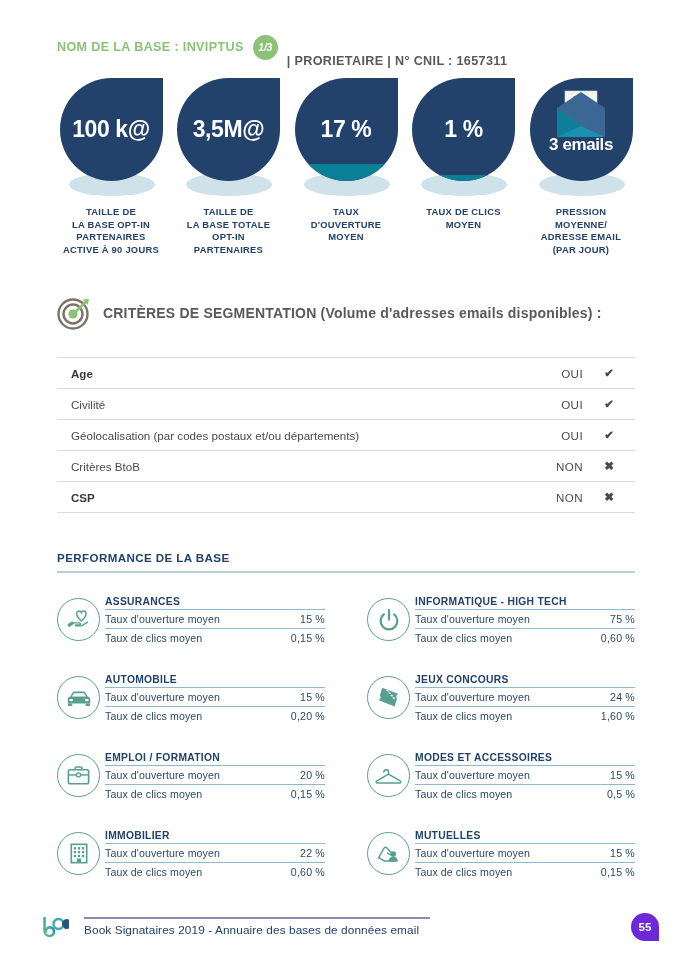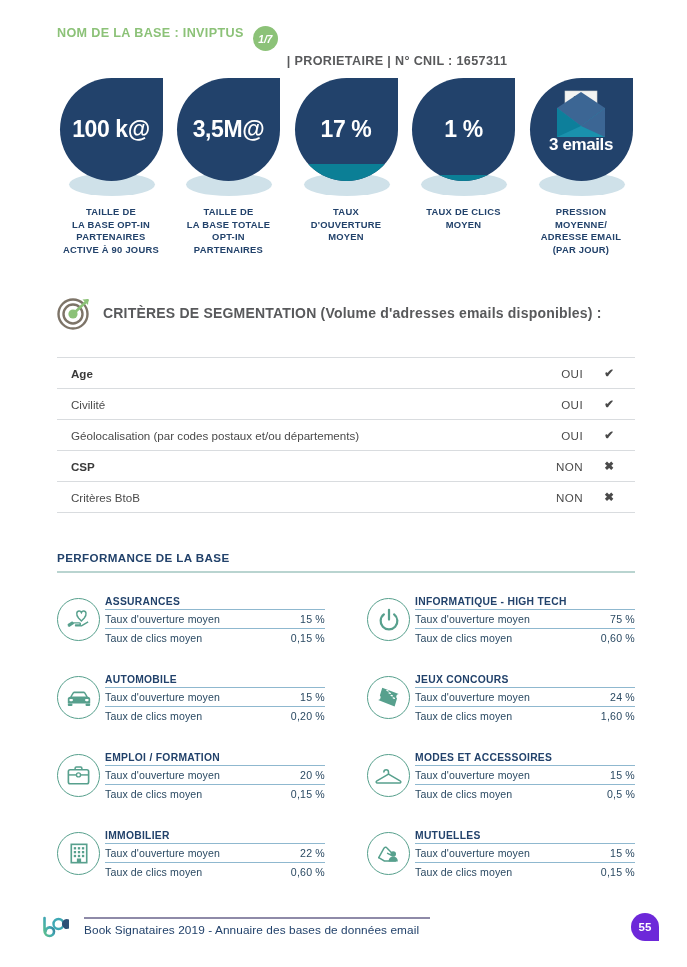--- a/index.html
+++ b/index.html
@@ -20,21 +20,21 @@
     height: 967px;
     background: #ffffff;
   }
 
   
   .header {
     position: absolute;
     left: 57px;
     top: 26px;
     display: flex;
-    align-items: flex-start;
+    align-items: center;
     gap: 0;
     white-space: nowrap;
   }
   .header-base-name {
     font-size: 12.6px;
     font-weight: bold;
     letter-spacing: 0.35px;
     color: #8cc278;
   }
   .header-badge {
@@ -306,21 +306,21 @@
     justify-content: center;
   }
 </style>
 </head>
 <body>
 
 <div class="page">
 
   <div class="header">
     <span class="header-base-name">NOM DE LA BASE : INVIPTUS</span>
-    <span class="header-badge">1/7</span>
+    <span class="header-badge">1/3</span>
     <span class="header-meta">| PRORIETAIRE | N° CNIL : 1657311</span>
   </div>
 
   <div class="kpi-row">
 
     <div class="kpi">
       <div class="kpi-drop-wrap">
         <div class="kpi-shadow"></div>
         <div class="kpi-drop">
           <div class="kpi-fill" style="height:0%"></div>
@@ -430,26 +430,26 @@
         <td class="crit-name">Civilité</td>
         <td class="crit-val">OUI</td>
         <td class="crit-mark mark-yes">✔</td>
       </tr>
       <tr>
         <td class="crit-name">Géolocalisation (par codes postaux et/ou départements)</td>
         <td class="crit-val">OUI</td>
         <td class="crit-mark mark-yes">✔</td>
       </tr>
       <tr>
-        <td class="crit-name bold">CSP</td>
+        <td class="crit-name">Critères BtoB</td>
         <td class="crit-val">NON</td>
         <td class="crit-mark mark-no">✖</td>
       </tr>
       <tr>
-        <td class="crit-name">Critères BtoB</td>
+        <td class="crit-name bold">CSP</td>
         <td class="crit-val">NON</td>
         <td class="crit-mark mark-no">✖</td>
       </tr>
     </tbody>
   </table>
 
   <div class="perf-head">
     <div class="perf-title">PERFORMANCE DE LA BASE</div>
     <div class="perf-rule"></div>
   </div>

